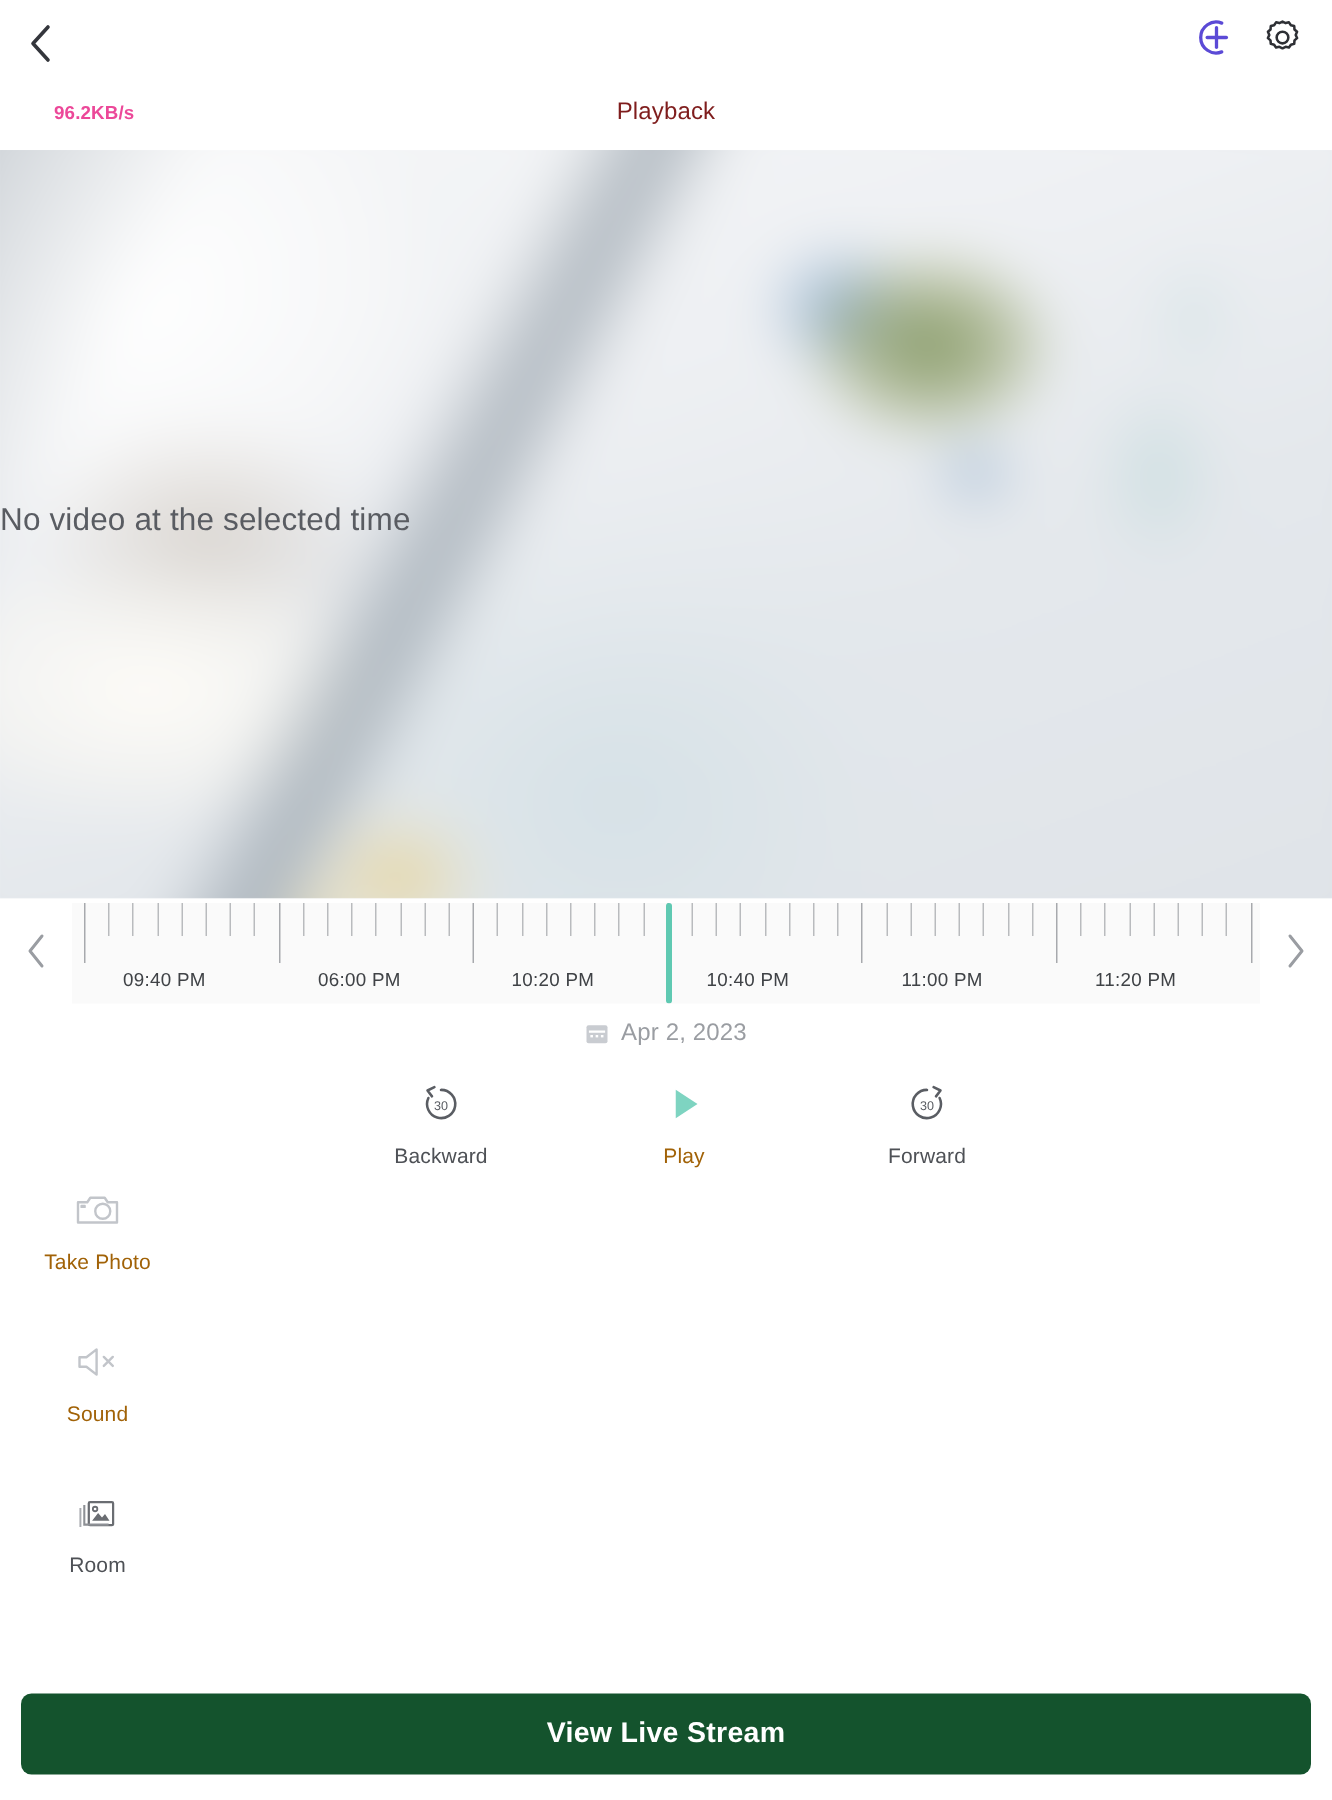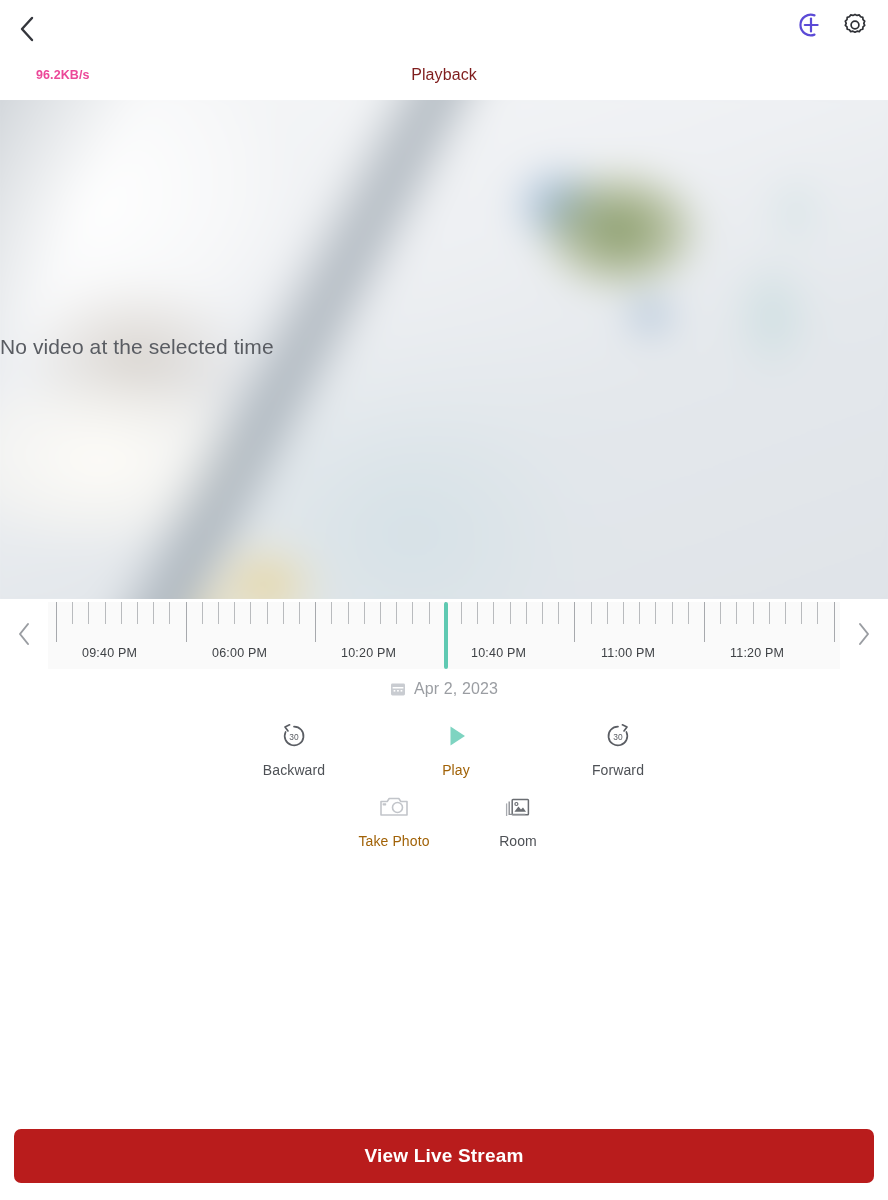--- a/index.html
+++ b/index.html
@@ -203,21 +203,21 @@
   .controls {
     width: 100%;
     padding-top: 10px;
     padding-left: 24px;
   }
   .ctrl-row {
     display: flex;
     justify-content: center;
   }
   .ctrl-row.primary { gap: 80px; }
-  .ctrl-row.secondary { gap: 42px; margin-top: 12px; }
+  .ctrl-row.secondary { gap: 42px; margin-top: 12px; flex-direction: column; }
   .ctrl {
     width: 82px;
     display: flex;
     flex-direction: column;
     align-items: center;
     cursor: pointer;
   }
   .ctrl-ic {
     height: 34px;
     display: flex;
@@ -429,34 +429,44 @@
           <svg width="30" height="26" viewBox="0 0 30 26">
             <path d="M2 7.5 h6.2 l2.0 -3.0 h9.6 l2.0 3.0 h6.2 v13.5 h-26 z" fill="none" stroke="#c2c5ca" stroke-width="1.6" stroke-linejoin="round"></path>
             <circle cx="18.5" cy="13.5" r="5" fill="none" stroke="#c2c5ca" stroke-width="1.6"></circle>
             <rect x="3.6" y="9.2" width="3.6" height="2.2" rx="0.6" fill="#c2c5ca"></rect>
           </svg>
         </div>
         <div class="ctrl-lb">Take Photo</div>
       </div>
 
 
+      <div class="ctrl dim">
+        <div class="ctrl-ic">
+          <svg width="30" height="26" viewBox="0 0 30 26">
+            <path d="M3 9.8 h4.6 L14.4 4.6 v16.8 L7.6 16.2 H3 z" fill="none" stroke="#c2c5ca" stroke-width="1.6" stroke-linejoin="round"></path>
+            <line x1="19.2" y1="9.6" x2="25.2" y2="15.6" stroke="#c2c5ca" stroke-width="1.6" stroke-linecap="round"></line>
+            <line x1="25.2" y1="9.6" x2="19.2" y2="15.6" stroke="#c2c5ca" stroke-width="1.6" stroke-linecap="round"></line>
+          </svg>
+        </div>
+        <div class="ctrl-lb">Sound</div>
+      </div>
 
       <div class="ctrl">
         <div class="ctrl-ic">
           <svg width="28" height="28" viewBox="0 0 28 28">
             <rect x="8.2" y="6.4" width="16.2" height="15.4" rx="0.8" fill="none" stroke="#6a6d72" stroke-width="1.5"></rect>
             <path d="M5.2 8.4 v13 h16.2" fill="none" stroke="#8d9095" stroke-width="1.4"></path>
             <path d="M2.6 10.4 v12.6" fill="none" stroke="#a8abb0" stroke-width="1.3"></path>
             <path d="M10.4 18.8 l4.0 -5.2 2.6 3.0 2.0 -2.2 3.0 4.4 z" fill="#6a6d72"></path>
             <circle cx="12.4" cy="11.0" r="1.5" fill="none" stroke="#6a6d72" stroke-width="1.2"></circle>
           </svg>
         </div>
         <div class="ctrl-lb">Room</div>
       </div>
 
     </div>
   </div>
 
   <div class="footer">
-    <button class="live-btn" style="background: #b91c1c;">View Live Stream</button>
+    <button class="live-btn" style="background: #14532d;">View Live Stream</button>
   </div>
 
 </div>
 
 </body></html>

